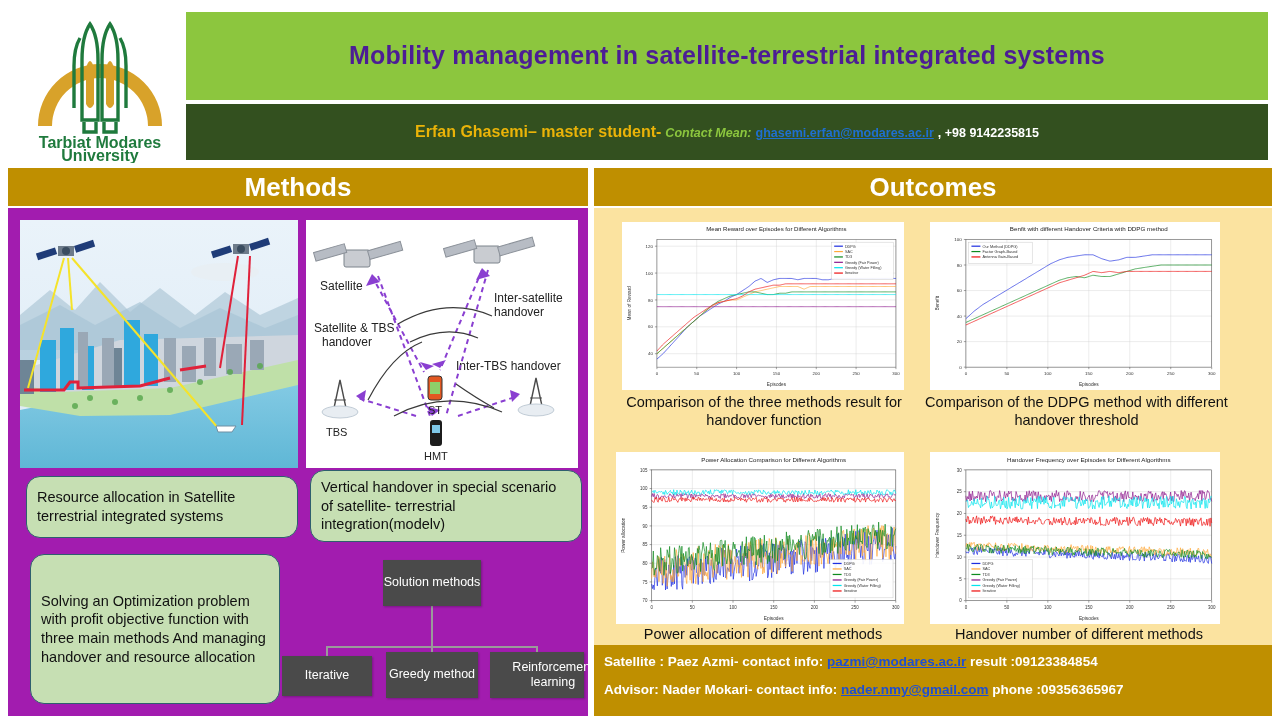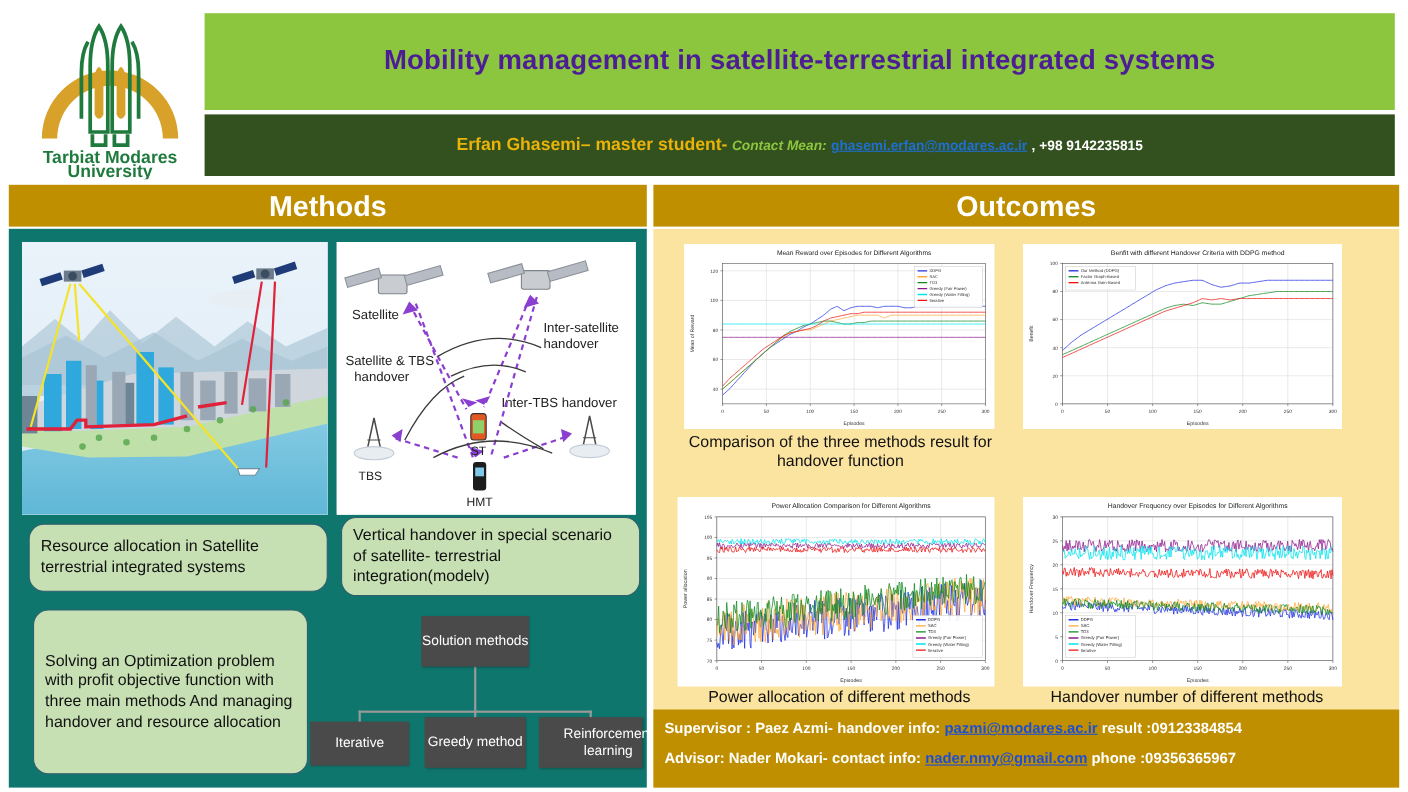--- a/index.html
+++ b/index.html
@@ -40,21 +40,21 @@
 
   
   .col-left  { position:absolute; left:8px;   top:168px; width:580px;  height:548px; }
   .col-right { position:absolute; left:594px; top:168px; width:678px;  height:548px; }
 
   .section-head {
     height:38px; background:#BF8F00; display:flex; align-items:center; justify-content:center;
   }
   .section-head span { color:#ffffff; font-size:26px; font-weight:bold; }
 
-  .panel-left  { position:absolute; left:8px; top:208px; width:580px; height:508px; background:#0f766e; }
+  .panel-left  { position:absolute; left:8px; top:208px; width:580px; height:508px; background:#a21caf; }
   .panel-right { position:absolute; left:594px; top:208px; width:678px; height:508px; background:#FBE3A0; }
 
   
   .city-img { position:absolute; left:12px; top:12px; width:278px; height:248px; background:#cfe4f0; overflow:hidden; }
   .diagram-img { position:absolute; left:298px; top:12px; width:272px; height:248px; background:#ffffff; overflow:hidden; }
 
   .green-box {
     position:absolute; background:#C6DFB3; border:1.6px solid #2E5F6E; border-radius:14px;
     padding:7px 10px; color:#111; font-size:14.5px; line-height:1.28;
   }
@@ -595,27 +595,28 @@
           <text x="76" y="188" font-size="5.6" fill="#333" font-family="Liberation Sans, sans-serif">Greedy (Fair Power)</text>
           <line x1="60" y1="194" x2="73" y2="194" stroke="#00e5ee" stroke-width="1.8"></line>
           <text x="76" y="196" font-size="5.6" fill="#333" font-family="Liberation Sans, sans-serif">Greedy (Water Filling)</text>
           <line x1="60" y1="202" x2="73" y2="202" stroke="#ee1111" stroke-width="1.8"></line>
           <text x="76" y="204" font-size="5.6" fill="#333" font-family="Liberation Sans, sans-serif">Iterative</text>
         </svg>
       </div>
   </div>
 
   <div class="cap cap1">Comparison of the three methods result for handover function</div>
+  <div class="cap cap2">Comparison of the DDPG method with different handover threshold</div>
   <div class="cap cap3">Power allocation of different methods</div>
   <div class="cap cap4">Handover number of different methods</div>
 </div>
 
 <div class="footer">
   <div class="footer-row">
-    <span>Supervisor : Paez Azmi- handover info:</span>
+    <span>Satellite : Paez Azmi- contact info:</span>
     <a class="footer-link" href="#">pazmi@modares.ac.ir</a>
     <span>result :09123384854</span>
   </div>
   <div class="footer-row">
     <span>Advisor: Nader Mokari- contact info:</span>
     <a class="footer-link" href="#">nader.nmy@gmail.com</a>
     <span>phone :09356365967</span>
   </div>
 </div>
 

